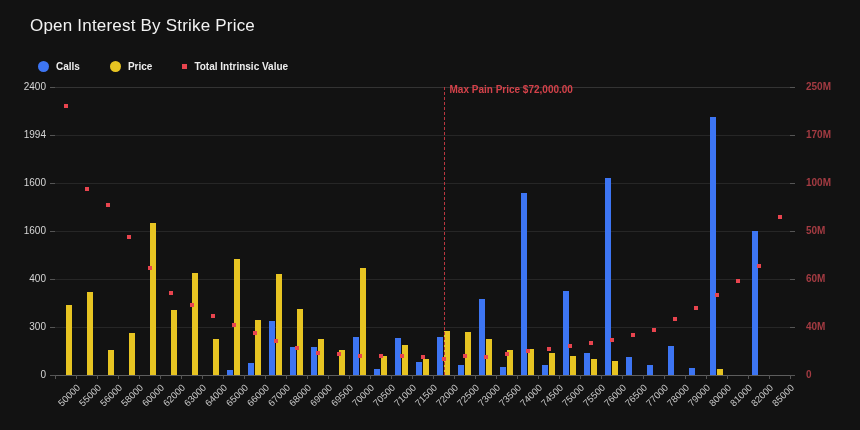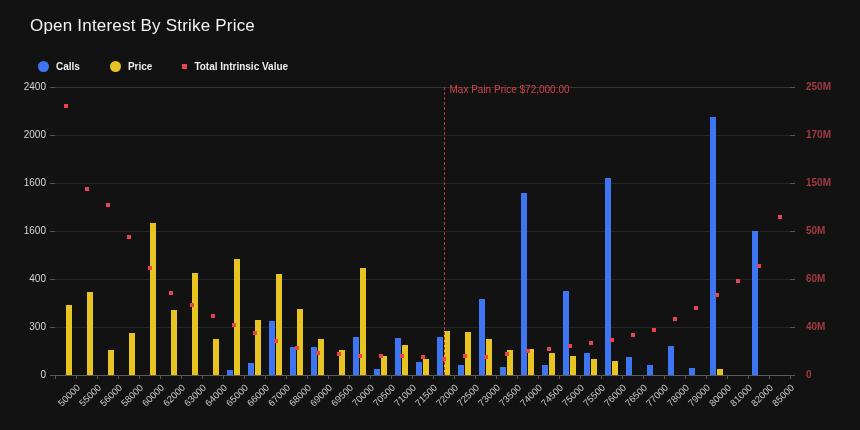--- a/index.html
+++ b/index.html
@@ -29,21 +29,21 @@
   .grid0    { position:absolute; background:#5d5d5d; }
   .gridtop  { position:absolute; background:#333333; }
   .ylab  { position:absolute; font-size:10px; color:#d6d6d6; text-align:right; width:34px; }
   .yrlab { position:absolute; font-size:10px; color:#a33b42; font-weight:bold; }
   .xlab  { position:absolute; font-size:9.5px; color:#c9c9c9; white-space:nowrap;
            transform:rotate(-45deg); transform-origin:top right; }
   .tick  { position:absolute; background:#555; }
   .bar   { position:absolute; z-index:2; }
   .idot  { position:absolute; width:4px; height:4px; z-index:4; }
   .mpline { position:absolute; width:0; border-left:1px dashed #b8373f; z-index:3; }
-  .mplabel { position:absolute; font-size:10px; font-weight:normal; color:#d4424a; z-index:3; white-space:nowrap; }
+  .mplabel { position:absolute; font-size:10px; font-weight:bold; color:#d4424a; z-index:3; white-space:nowrap; }
 </style>
 </head>
 <body>
 
 <div class="title">Open Interest By Strike Price</div>
 
 <div class="legend">
   <div class="legend-item">
     <span class="dot" style="background: rgb(61, 117, 243);"></span>
     <span class="legend-label">Calls</span>
@@ -68,34 +68,34 @@
     <div class="grid" style="left: 55px; top: 278.5px; width: 735px; height: 1px;"></div>
     <div class="ylab" style="left: 12px; top: 273px;">400</div>
     <div class="tick" style="left: 50px; top: 279px; width: 5px; height: 1px;"></div>
     <div class="grid" style="left: 55px; top: 230.5px; width: 735px; height: 1px;"></div>
     <div class="ylab" style="left: 12px; top: 225px;">1600</div>
     <div class="tick" style="left: 50px; top: 231px; width: 5px; height: 1px;"></div>
     <div class="grid" style="left: 55px; top: 182.5px; width: 735px; height: 1px;"></div>
     <div class="ylab" style="left: 12px; top: 177px;">1600</div>
     <div class="tick" style="left: 50px; top: 183px; width: 5px; height: 1px;"></div>
     <div class="grid" style="left: 55px; top: 134.5px; width: 735px; height: 1px;"></div>
-    <div class="ylab" style="left: 12px; top: 129px;">2000</div>
+    <div class="ylab" style="left: 12px; top: 129px;">1994</div>
     <div class="tick" style="left: 50px; top: 135px; width: 5px; height: 1px;"></div>
     <div class="gridtop" style="left: 55px; top: 86.5px; width: 735px; height: 1px;"></div>
     <div class="ylab" style="left: 12px; top: 81px;">2400</div>
     <div class="tick" style="left: 50px; top: 87px; width: 5px; height: 1px;"></div>
     <div class="yrlab" style="left: 806px; top: 369px;">0</div>
     <div class="tick" style="left: 790px; top: 375px; width: 5px; height: 1px;"></div>
     <div class="yrlab" style="left: 806px; top: 321px;">40M</div>
     <div class="tick" style="left: 790px; top: 327px; width: 5px; height: 1px;"></div>
     <div class="yrlab" style="left: 806px; top: 273px;">60M</div>
     <div class="tick" style="left: 790px; top: 279px; width: 5px; height: 1px;"></div>
     <div class="yrlab" style="left: 806px; top: 225px;">50M</div>
     <div class="tick" style="left: 790px; top: 231px; width: 5px; height: 1px;"></div>
-    <div class="yrlab" style="left: 806px; top: 177px;">150M</div>
+    <div class="yrlab" style="left: 806px; top: 177px;">100M</div>
     <div class="tick" style="left: 790px; top: 183px; width: 5px; height: 1px;"></div>
     <div class="yrlab" style="left: 806px; top: 129px;">170M</div>
     <div class="tick" style="left: 790px; top: 135px; width: 5px; height: 1px;"></div>
     <div class="yrlab" style="left: 806px; top: 81px;">250M</div>
     <div class="tick" style="left: 790px; top: 87px; width: 5px; height: 1px;"></div>
     <div class="tick" style="left: 55px; top: 375px; width: 1px; height: 4px;"></div>
     <div class="tick" style="left: 76px; top: 375px; width: 1px; height: 4px;"></div>
     <div class="tick" style="left: 97px; top: 375px; width: 1px; height: 4px;"></div>
     <div class="tick" style="left: 118px; top: 375px; width: 1px; height: 4px;"></div>
     <div class="tick" style="left: 139px; top: 375px; width: 1px; height: 4px;"></div>

